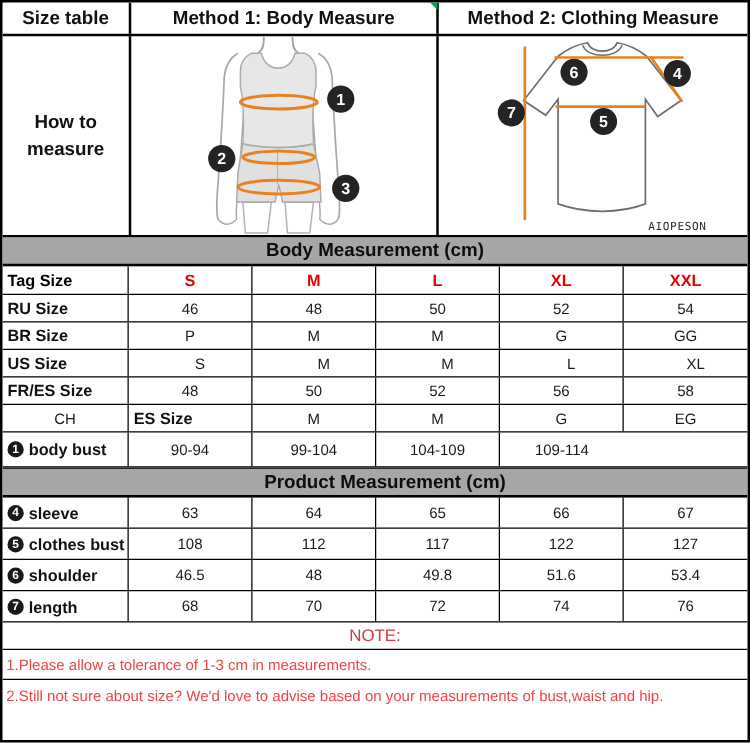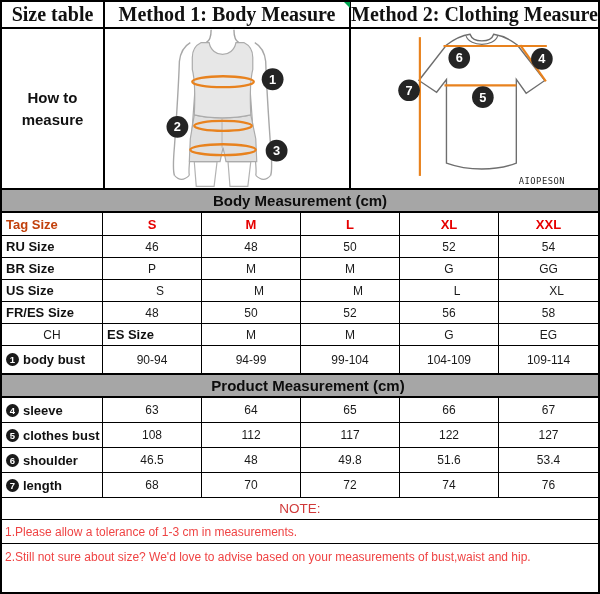--- a/index.html
+++ b/index.html
@@ -4,21 +4,21 @@
 <style>
   * { margin:0; padding:0; box-sizing:border-box; }
   body { background:#fff; font-family:"Liberation Sans", sans-serif; }
   .sheet{
     position:relative; width:600px; height:594px;
     border:2px solid #000; background:#fff; overflow:hidden;
   }
   
   .top-header{ display:grid; grid-template-columns:103px 246px 1fr; height:27px; border-bottom:2px solid #000; }
   .top-header .hcell{ display:flex; align-items:center; justify-content:center;
-    font-weight:bold; font-size:20px; color:#111; border-right:2px solid #000;font-family:Liberation Serif, serif; }
+    font-weight:bold; font-size:15px; color:#111; border-right:2px solid #000; }
   .top-header .hcell:last-child{ border-right:none; }
   
   .illus-row{ display:grid; grid-template-columns:103px 246px 1fr; height:161px; border-bottom:2px solid #000; }
   .illus-cell{ border-right:2px solid #000; position:relative; overflow:hidden; }
   .illus-cell:last-child{ border-right:none; }
   .howto{ display:flex; flex-direction:column; align-items:center; justify-content:center;
     font-weight:bold; font-size:15px; color:#111; line-height:1.45; }
   .illus-cell svg{ display:block; width:100%; height:100%; }
   
   .band{ height:23px; background:#a6a6a6; border-bottom:2px solid #000;
@@ -133,21 +133,21 @@
           <text x="59" y="61" dy=".35em" text-anchor="middle" fill="#ffffff" font-size="13" font-weight="bold">7</text>
         </g>
         <text x="194" y="156" text-anchor="middle" font-family="'DejaVu Sans Mono', monospace" font-size="9" fill="#2a2a2a" letter-spacing="0.5">AIOPESON</text>
       </svg>
     </div>
   </div>
 
   <div class="band">Body Measurement (cm)</div>
 
   <div class="trow tag-row">
-    <div class="cell label-cell" style="color:#c2410c;">Tag Size</div>
+    <div class="cell label-cell" style="color:#000000;">Tag Size</div>
     <div class="cell val-cell">S</div>
     <div class="cell val-cell">M</div>
     <div class="cell val-cell">L</div>
     <div class="cell val-cell">XL</div>
     <div class="cell val-cell">XXL</div>
   </div>
 
   <div id="body-rows">
       <div class="trow" style="height: 22px;">
         <div class="cell label-cell">
@@ -198,21 +198,20 @@
         <div class="cell val-cell">M</div>
         <div class="cell val-cell">G</div>
         <div class="cell val-cell">EG</div>
       </div>
       <div class="trow" style="height: 28px;">
         <div class="cell label-cell">
           <span class="numdot">1</span>
           <span>body bust</span>
         </div>
         <div class="cell val-cell">90-94</div>
-        <div class="cell val-cell">94-99</div>
         <div class="cell val-cell">99-104</div>
         <div class="cell val-cell">104-109</div>
         <div class="cell val-cell">109-114</div>
       </div>
     </div>
 
   <div class="band band2">Product Measurement (cm)</div>
 
   <div id="product-rows">
       <div class="trow" style="height: 25px;">

